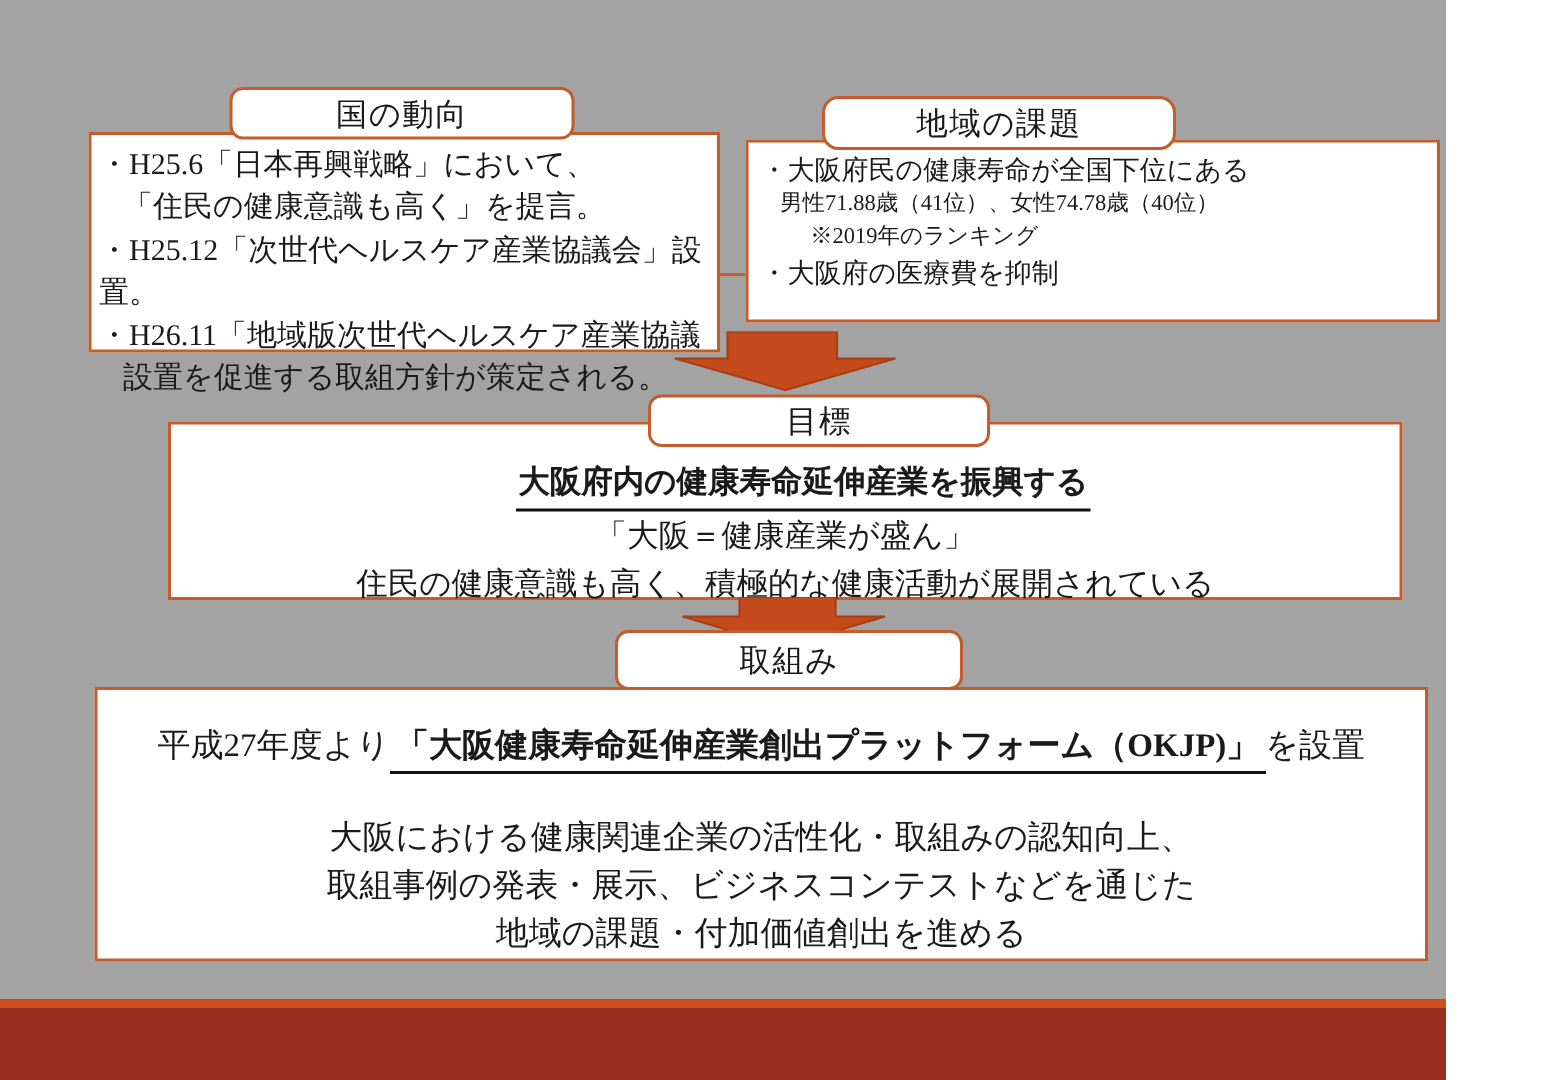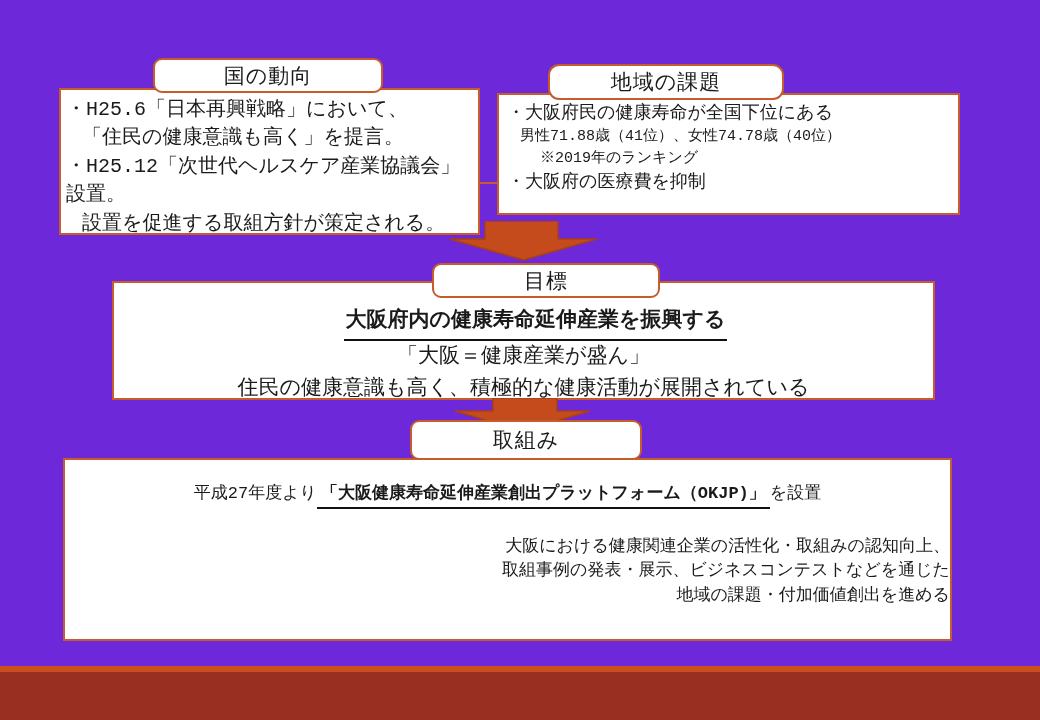--- a/index.html
+++ b/index.html
@@ -1,18 +1,18 @@
 <!DOCTYPE html>
 <html style="--accent-border: #c65b2b; --arrow-fill: #c54b1c; --arrow-edge: #a84015; --footer-strip: #cc4e1a; --footer-bar: #992f20; --text: #1a1a1a;"><head>
 <meta charset="utf-8">
 <style>
   html,body { margin:0; padding:0; background:#fff; }
   .slide {
-    position:relative; width:1040px; height:720px; overflow:hidden;
-    background:#6d28d9; font-family:Liberation Mono, monospace;
+    position:relative; width:964px; height:720px; overflow:hidden;
+    background:#a3a3a3; font-family:Liberation Serif, serif;
     color:var(--text,#1a1a1a);
   }
   .abs { position:absolute; box-sizing:border-box; }
 
   
   .obox {
     border:2px solid var(--accent-border,#c65b2b);
     background:#fff; z-index:2;
   }
   
@@ -28,43 +28,44 @@
 
   .r-main { font-size:18px; line-height:1.4; }
   .r-sub  { font-size:15px; line-height:1.45; }
   .rpad   { padding:6px 4px 0 8px; }
   .rind1  { padding-left:13px; }
   .rind2  { padding-left:33px; }
 
   .goal-box { text-align:center; font-size:21px; line-height:1.55; padding-top:22px; }
   .goal-headline { font-weight:bold; display:inline-block; border-bottom:2.5px solid #111; padding:0 2px 1px 2px;margin-left:24px; }
 
-  .init-box { text-align:center; font-size:17px; padding-top:22px; }
+  .init-box { text-align:center; font-size:22px; padding-top:22px; }
   .init-intro { line-height:1.4; }
   .init-highlight { font-weight:bold; display:inline-block; border-bottom:2px solid #111; padding:0 4px 1px 4px; }
-  .init-body { margin-top:26px; line-height:1.45;text-align:right; }
+  .init-body { margin-top:26px; line-height:1.45; }
 
   .connector { background:var(--accent-border,#c65b2b); z-index:1; }
   .arrow { z-index:3; }
 
   .footer-strip { left:0; top:666px; width:1040px; height:6px; background:var(--footer-strip,#cc4e1a); }
   .footer-bar   { left:0; top:672px; width:1040px; height:48px; background:var(--footer-bar,#992f20); }
 </style>
 </head>
 <body>
 
 <div class="slide">
 
   <div class="abs tbox" style="left:153px; top:58px; width:230px; height:35px;">
     <span>国の動向</span>
   </div>
   <div class="abs obox body-sm" style="left:59px; top:88px; width:421px; height:147px; padding-top:6px;">
     <div>・H25.6「日本再興戦略」において、</div>
     <div class="ind1">「住民の健康意識も高く」を提言。</div>
     <div>・H25.12「次世代ヘルスケア産業協議会」設置。</div>
+    <div>・H26.11「地域版次世代ヘルスケア産業協議</div>
     <div class="ind1">設置を促進する取組方針が策定される。</div>
   </div>
 
   <div class="abs tbox" style="left:548px; top:64px; width:236px; height:36px;border-radius:11px;">
     <span>地域の課題</span>
   </div>
   <div class="abs obox rpad" style="left:497px; top:93px; width:463px; height:122px;">
     <div class="r-main">・大阪府民の健康寿命が全国下位にある</div>
     <div class="r-sub rind1">男性71.88歳（41位）、女性74.78歳（40位）</div>
     <div class="r-sub rind2">※2019年のランキング</div>

